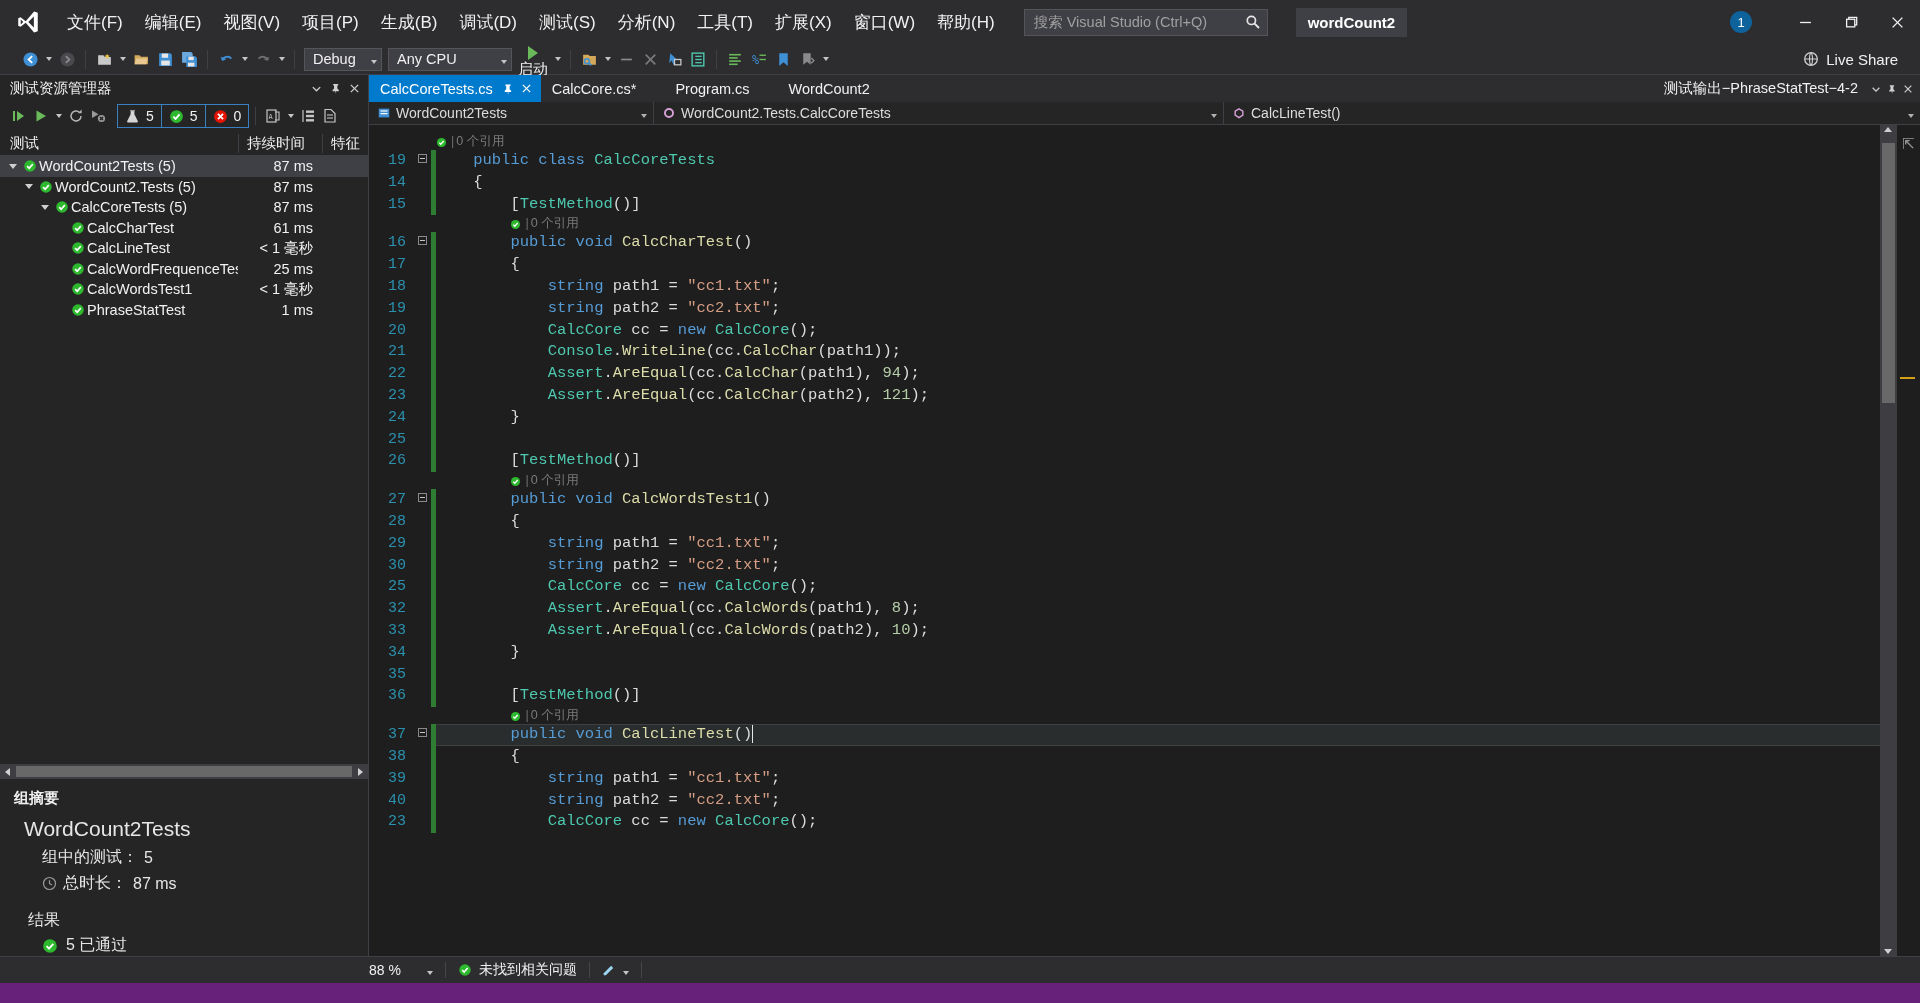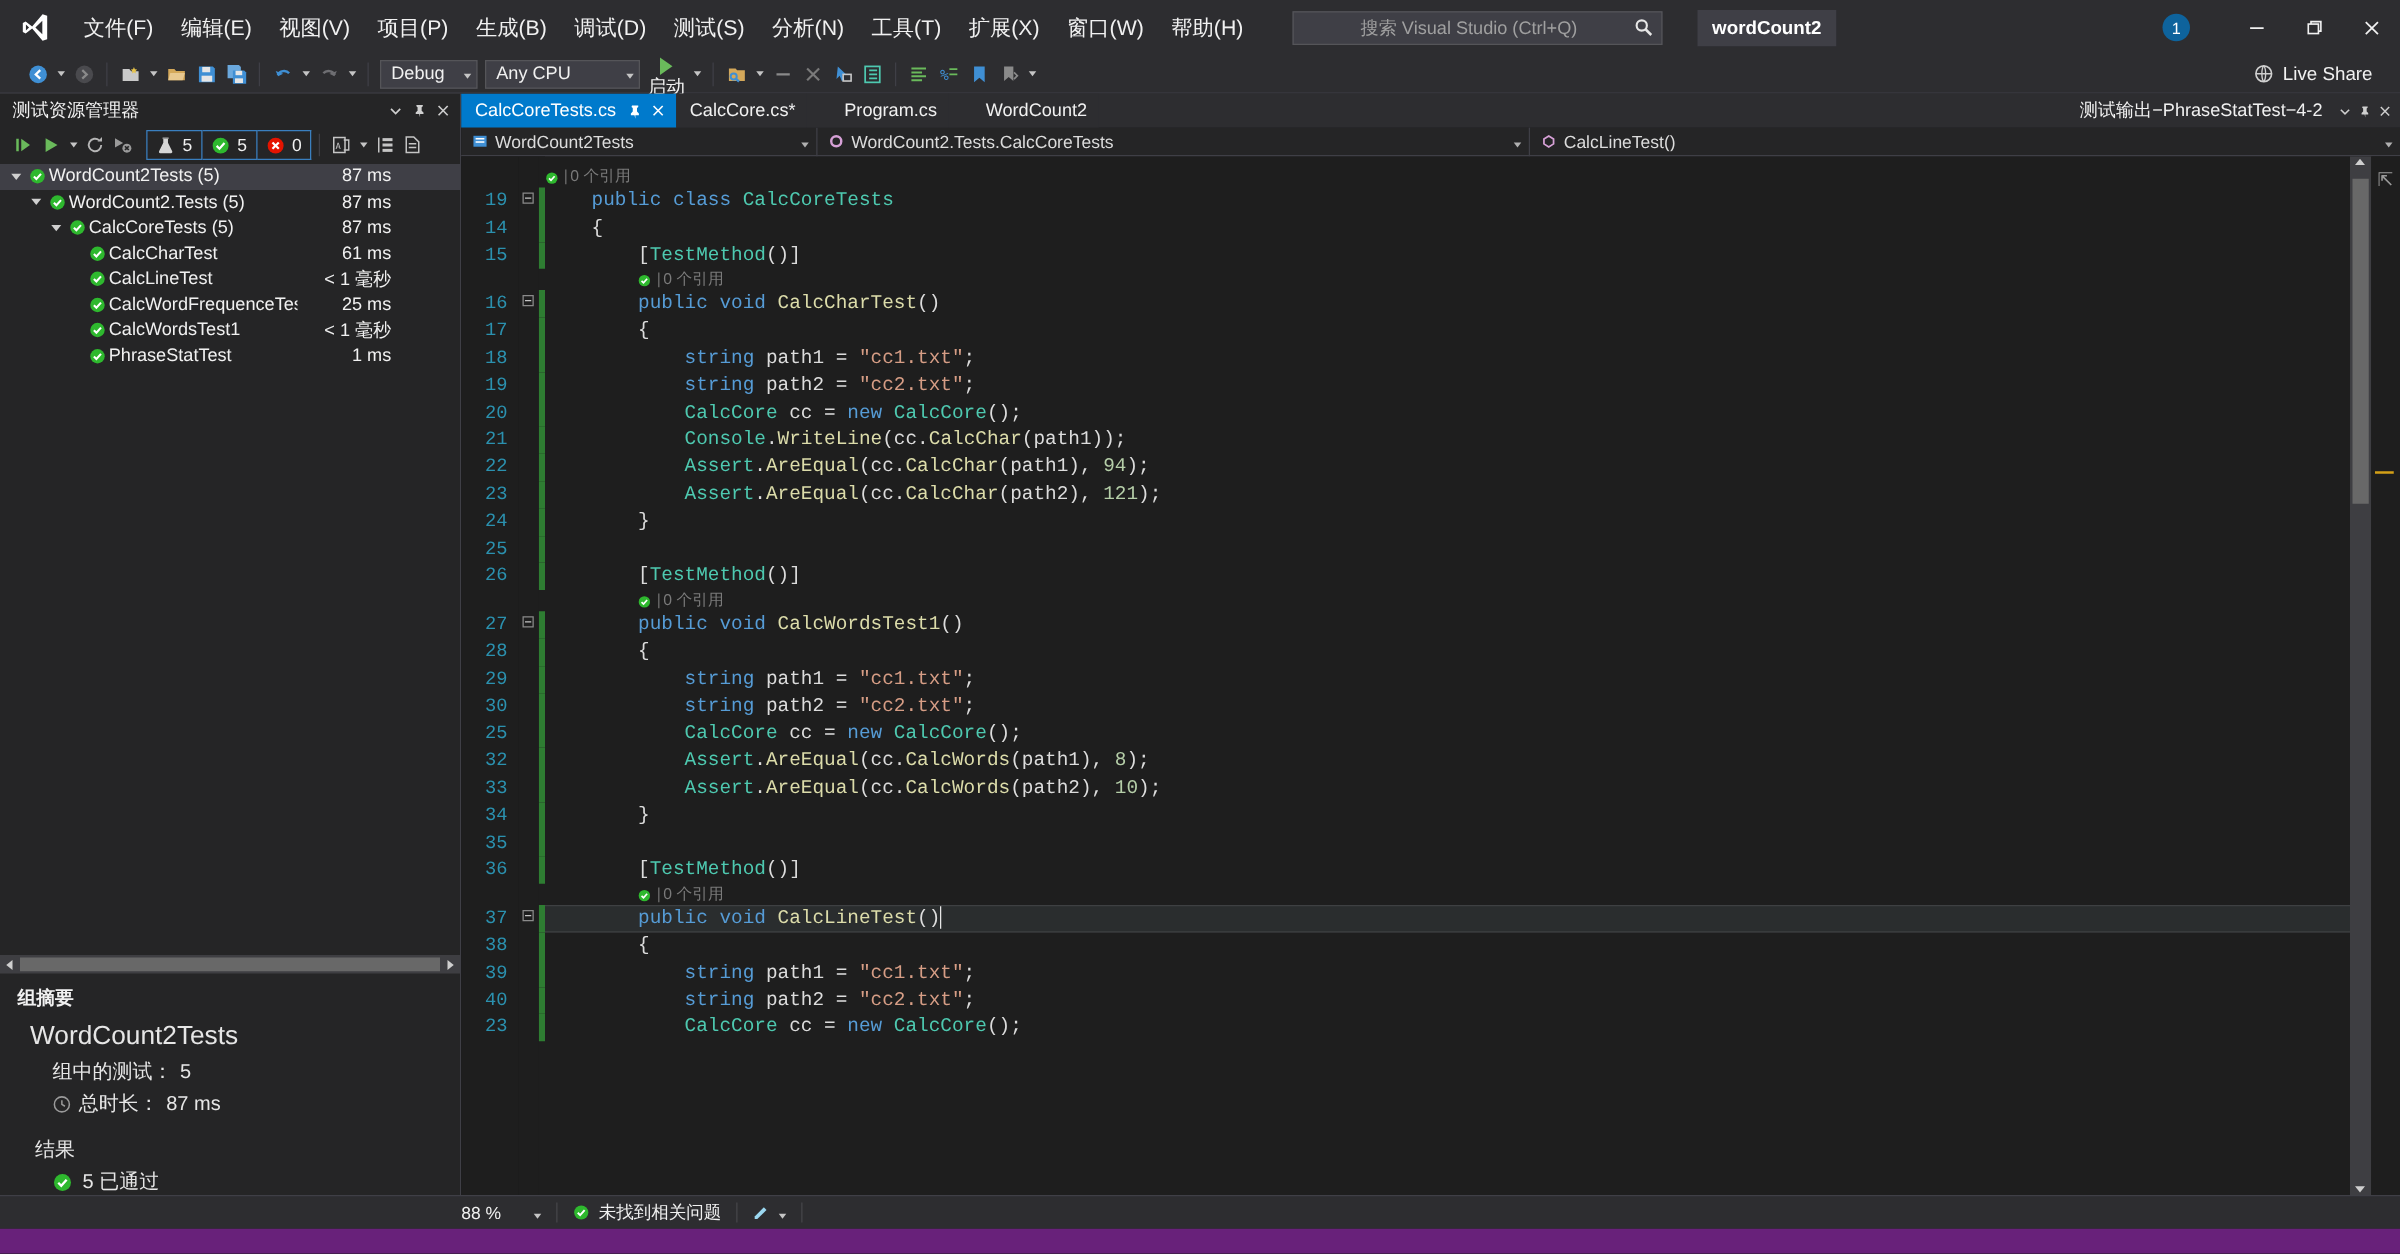--- a/index.html
+++ b/index.html
@@ -18,23 +18,23 @@
     flex: 0 0 44px; position: relative;
   }
   .vs-logo { width: 56px; height: 44px; display: flex; align-items: center; justify-content: center; }
   .vs-logo svg { width: 26px; height: 26px; }
   .menu { display: flex; align-items: center; height: 44px; }
   .menu-item {
     padding: 0 11px; height: 44px; display: flex; align-items: center;
     font-size: 17px; color: #f1f1f1; cursor: default; white-space: nowrap;
   }
   .q-search {
-    margin-left: 28px; width: 296px; height: 27px; background: #3f3f46;
+    margin-left: 18px; width: 244px; height: 27px; background: #3f3f46;
     border: 1px solid #555559; display: flex; align-items: center;
-    padding: 0 6px 0 9px; position: relative; text-align: center;
+    padding: 0 6px 0 9px; position: relative;
   }
   .q-search .ph { font-size: 14.5px; color: #a0a0a0; flex: 1; white-space: nowrap; overflow: hidden; }
   .q-search .mag { width: 16px; height: 16px; }
   .proj-chip {
     margin-left: 28px; background: #3f3f46; color: #fff; font-weight: bold;
     font-size: 15px; padding: 6px 12px;
   }
   .tb-right { margin-left: auto; display: flex; align-items: center; height: 44px; }
   .notif-badge {
     width: 22px; height: 22px; border-radius: 50%; background: #0e639c;
@@ -511,20 +511,25 @@
       <div class="te-tb-btn">
         <svg viewBox="0 0 16 16">
             <path d="M3 1.5h6l4 4V14H3z" fill="none" stroke="#c5c5c5" stroke-width="1.2"></path>
             <line x1="5" y1="7" x2="11" y2="7" stroke="#c5c5c5" stroke-width="1.1"></line>
             <line x1="5" y1="10" x2="11" y2="10" stroke="#c5c5c5" stroke-width="1.1"></line>
           </svg>
       </div>
     </div>
 
 
+    <div class="te-colheader">
+      <div class="col-test">测试</div>
+      <div class="col-dur">持续时间</div>
+      <div class="col-trait">特征</div>
+    </div>
 
     <div class="te-tree" id="test-tree">
         <div class="tr selected">
           <div style="width:6px"></div>
           <div class="twisty open"></div>
           <div class="statusicon">
             <svg viewBox="0 0 16 16">
               <circle cx="8" cy="8" r="6.6" fill="#2eb82e"></circle>
               <path d="M4.7 8.2 7 10.5l4.2-4.7" fill="none" stroke="#fff" stroke-width="1.9"></path>
             </svg>

